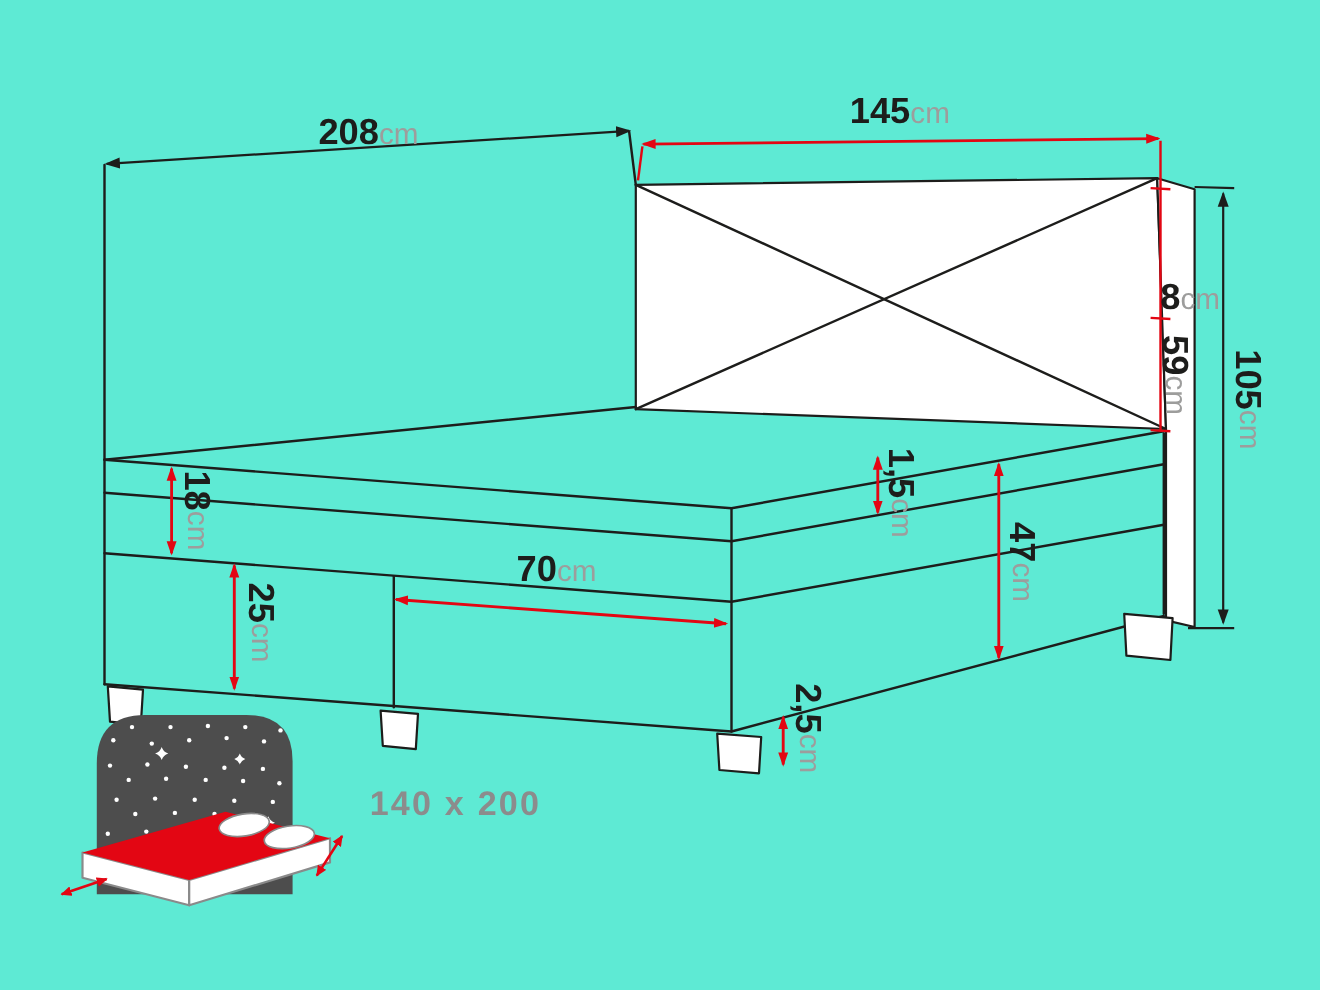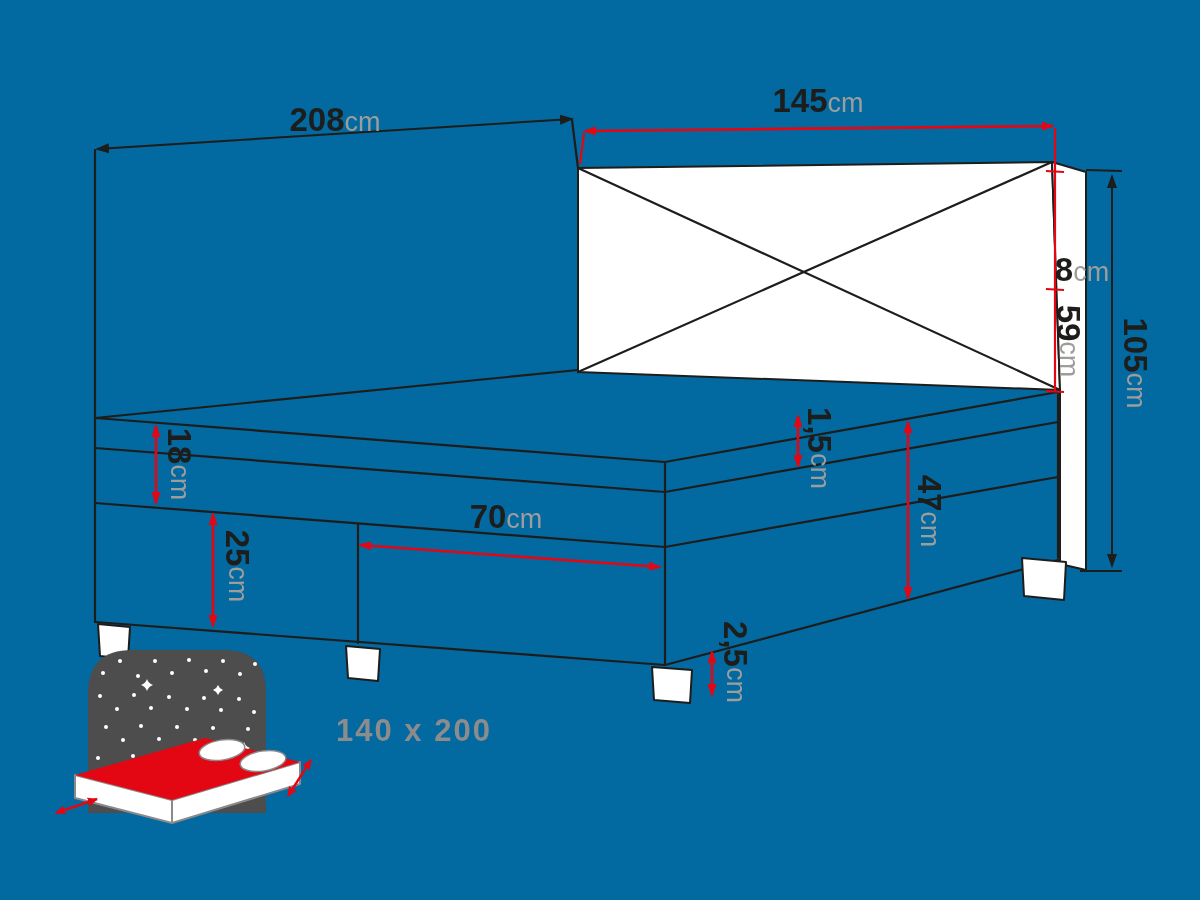--- a/index.html
+++ b/index.html
@@ -1,16 +1,16 @@
 <!DOCTYPE html>
 <html><head>
 <meta charset="utf-8">
 <style>
   html,body{margin:0;padding:0;background:#ffffff;}
-  .stage{position:relative;width:1200px;height:900px;background:#0369a1;overflow:hidden;}
+  .stage{position:relative;width:1200px;height:900px;background:#5eead4;overflow:hidden;}
   svg{display:block;}
   text{font-family:"Liberation Sans","DejaVu Sans",sans-serif;}
   .num{font-size:33px;font-weight:700;fill:#1d1d1b;}
   .unit{font-size:27px;font-weight:400;fill:#9d9d9c;}
   .size-label{font-size:31px;font-weight:700;fill:#8c8c8c;letter-spacing:2px;}
   .ln{fill:none;stroke:#1d1d1b;stroke-width:2.2;stroke-linejoin:round;stroke-linecap:round;}
   .lnf{fill:#ffffff;stroke:#1d1d1b;stroke-width:2;stroke-linejoin:round;}
   .dB{fill:none;stroke:#1d1d1b;stroke-width:2;}
   .dR{fill:none;stroke:#e30613;stroke-width:2.6;}
   .dRt{fill:none;stroke:#e30613;stroke-width:2.2;}

